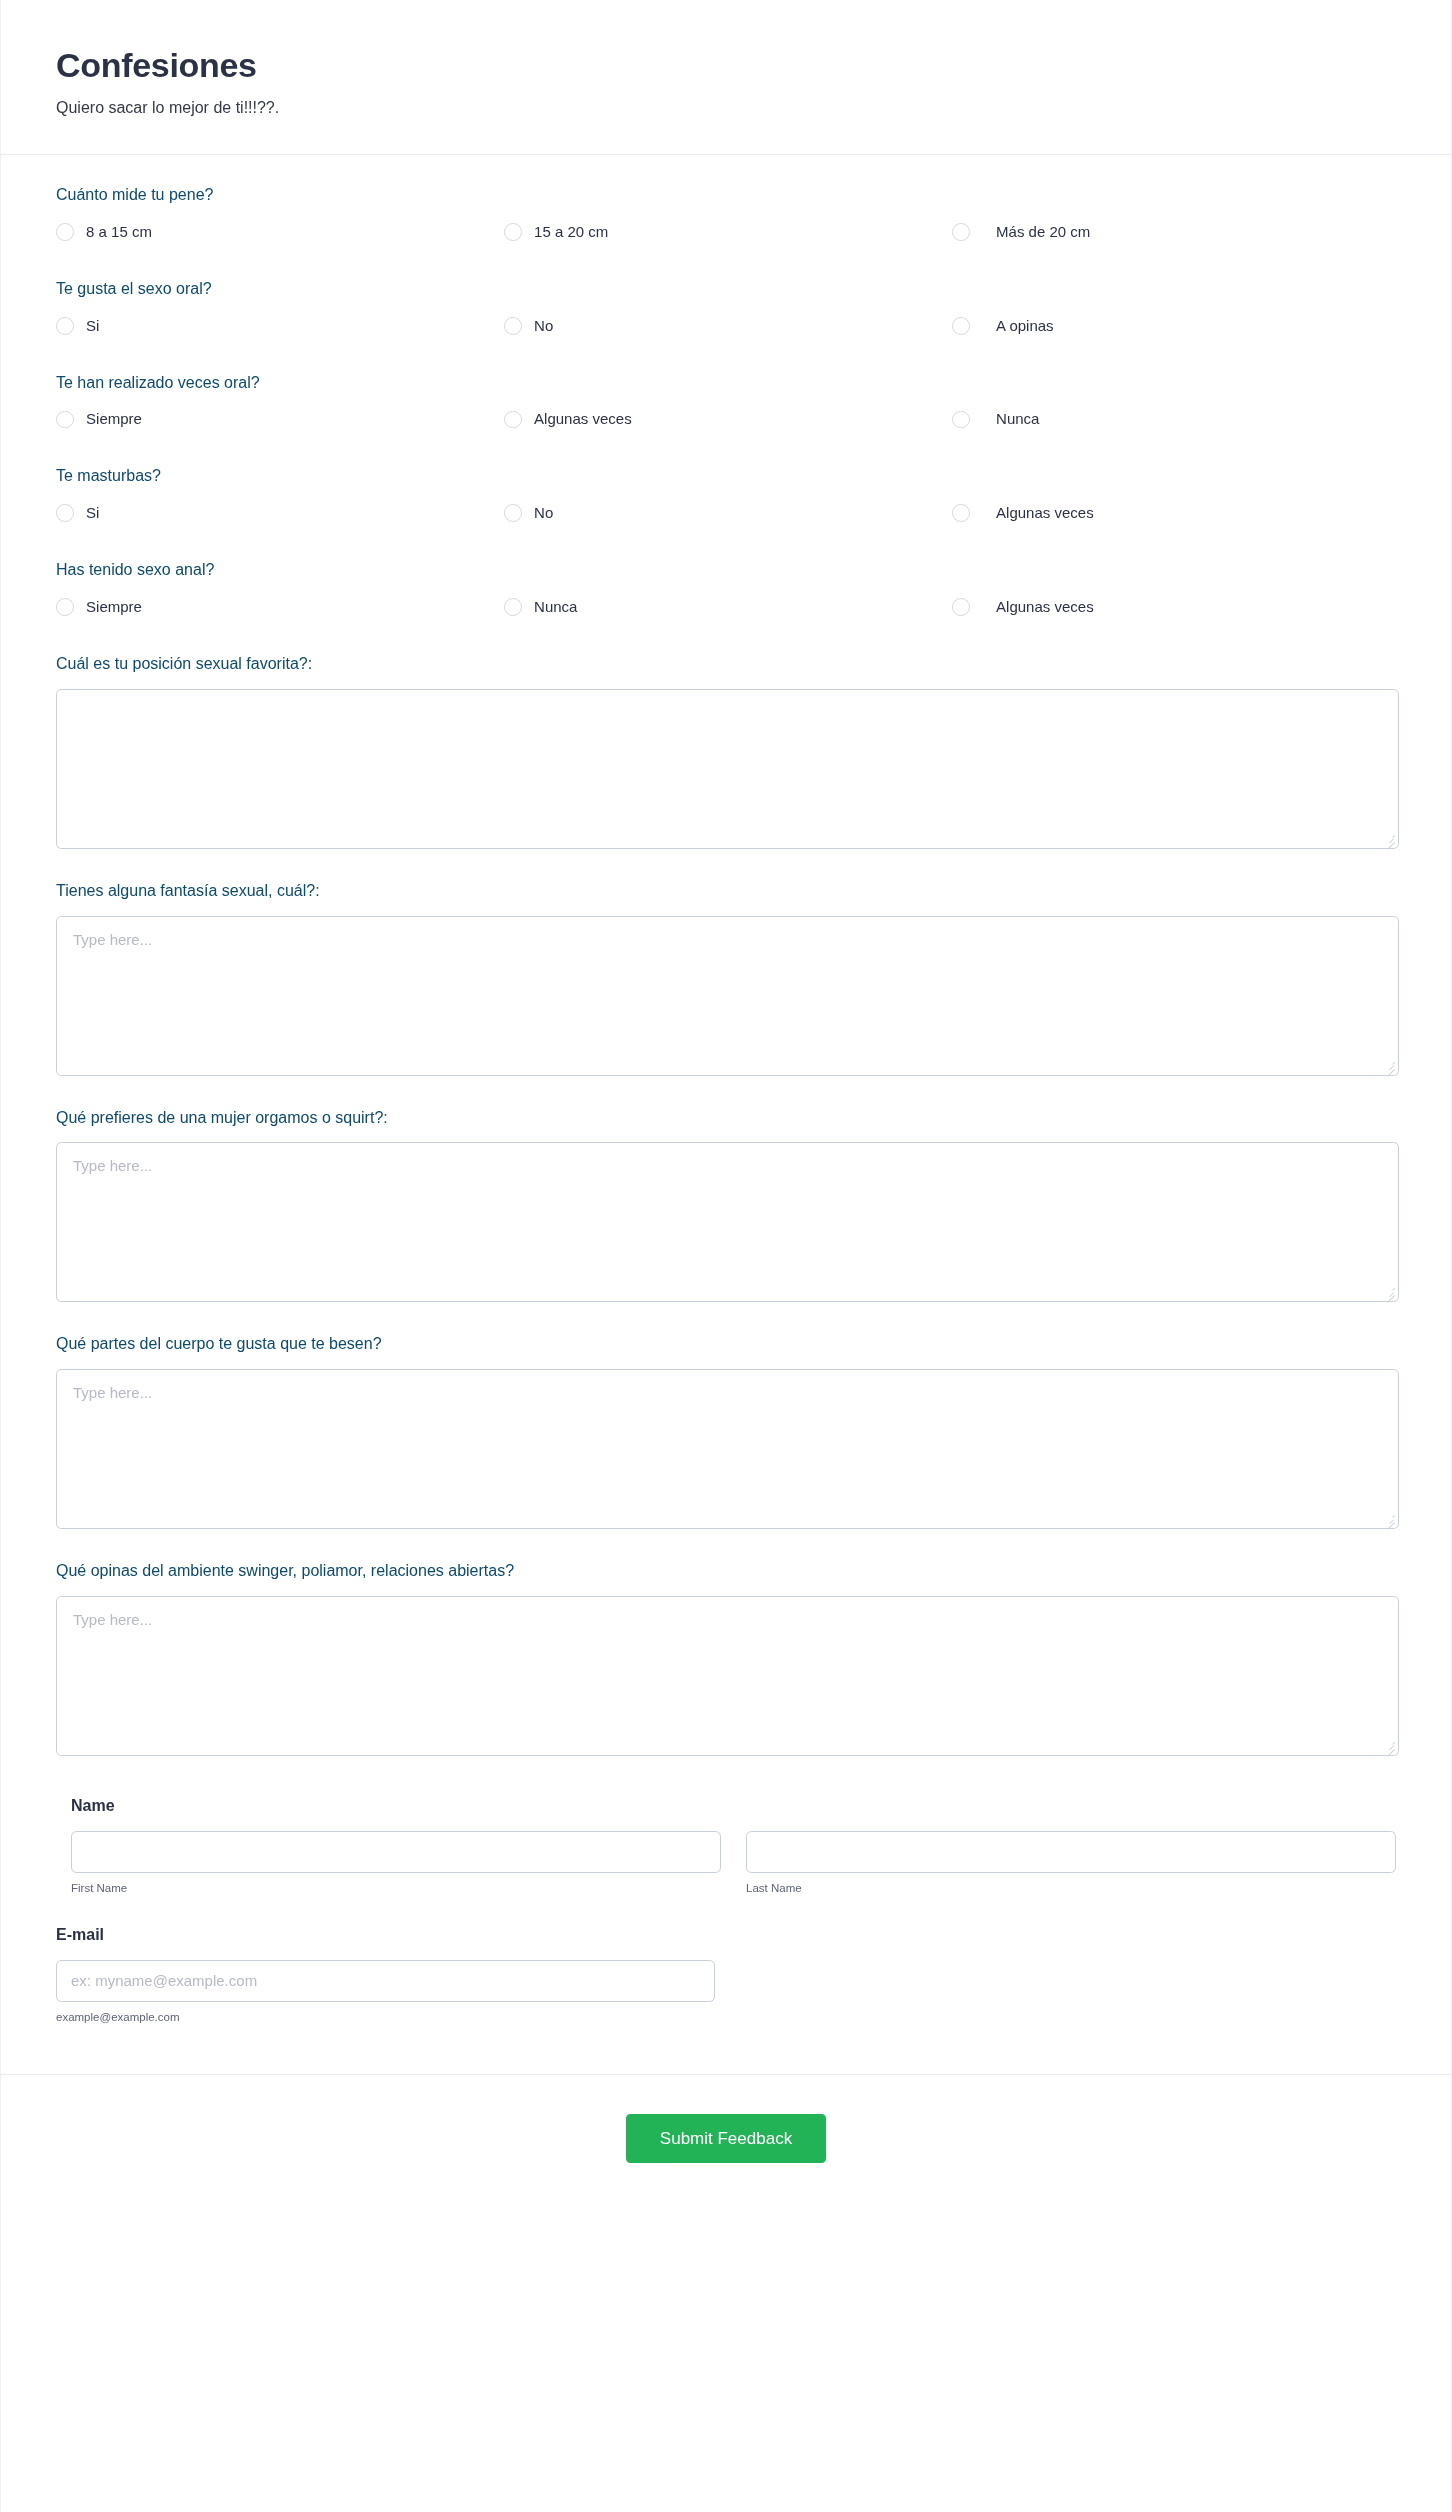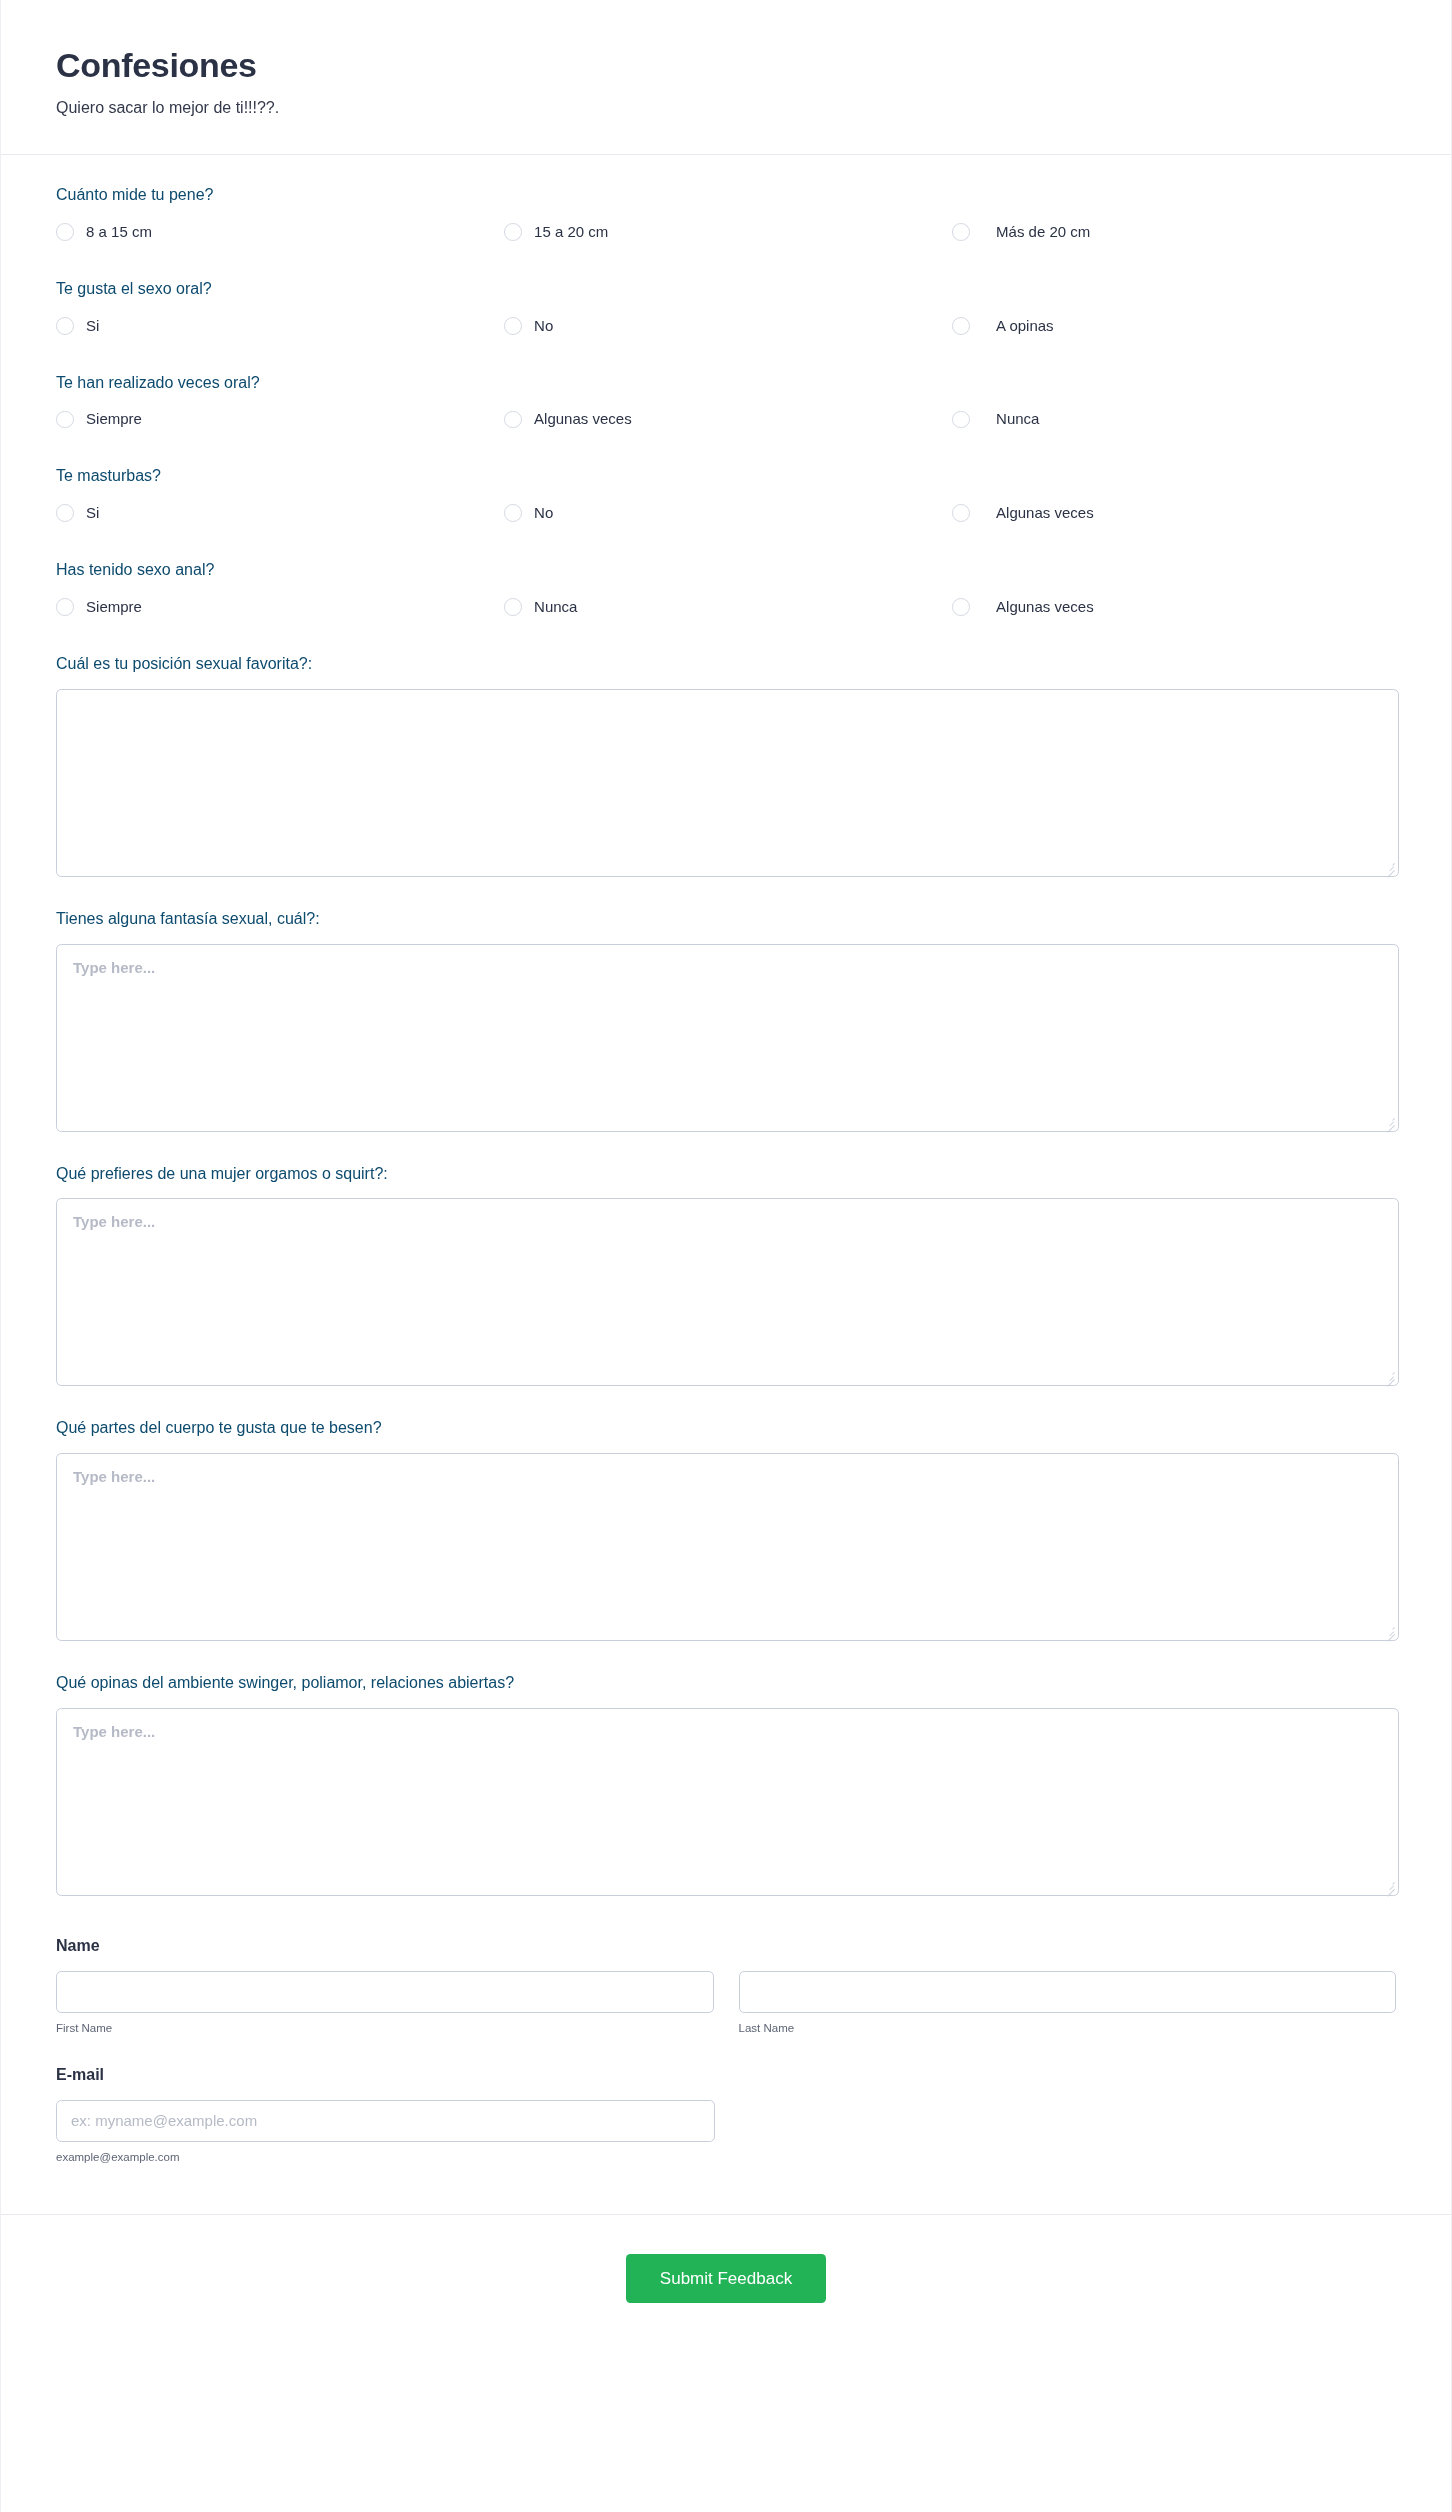--- a/index.html
+++ b/index.html
@@ -105,21 +105,21 @@
     background: #fff;
     padding: 14px 16px;
     font-family: "Liberation Sans", sans-serif;
     font-size: 15px;
     color: #2b3245;
     resize: none;
     outline: none;
     display: block;
   }
   textarea.ta::placeholder { color: #b5bac6; }
-  textarea.ta.tall { height: 188px; font-weight: bold; }
+  textarea.ta.tall { height: 160px; }
 
   .resize-grip {
     position: absolute;
     right: 4.4px;
     bottom: 4.4px;
     width: 11.5px;
     height: 11.5px;
     pointer-events: none;
   }
   .resize-grip i {
@@ -128,21 +128,21 @@
     background: #ccd2dd;
     height: 0.9px;
     transform-origin: right bottom;
     transform: rotate(-45deg);
   }
   .resize-grip i:nth-child(1) { bottom: 1.8px;  width: 9.7px; }
   .resize-grip i:nth-child(2) { bottom: 5.3px;  width: 6.2px; }
   .resize-grip i:nth-child(3) { bottom: 8.8px; width: 2.7px; }
 
   
-  .name-question { margin-top: 41px; margin-bottom: 30px; }
+  .name-question { margin-top: 41px; margin-bottom: 30px; margin-left: 15px; }
   .name-question .q-label-strong {
     font-size: 16px;
     font-weight: bold;
     color: #2b3245;
     margin-bottom: 16px;
   }
   .name-row { display: flex; }
   .name-col { width: 659px; }
   .name-col + .name-col { margin-left: 25px; }
 

